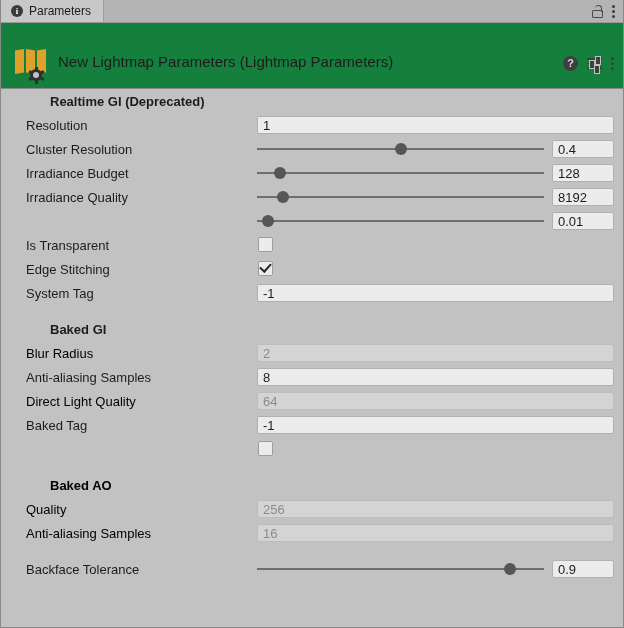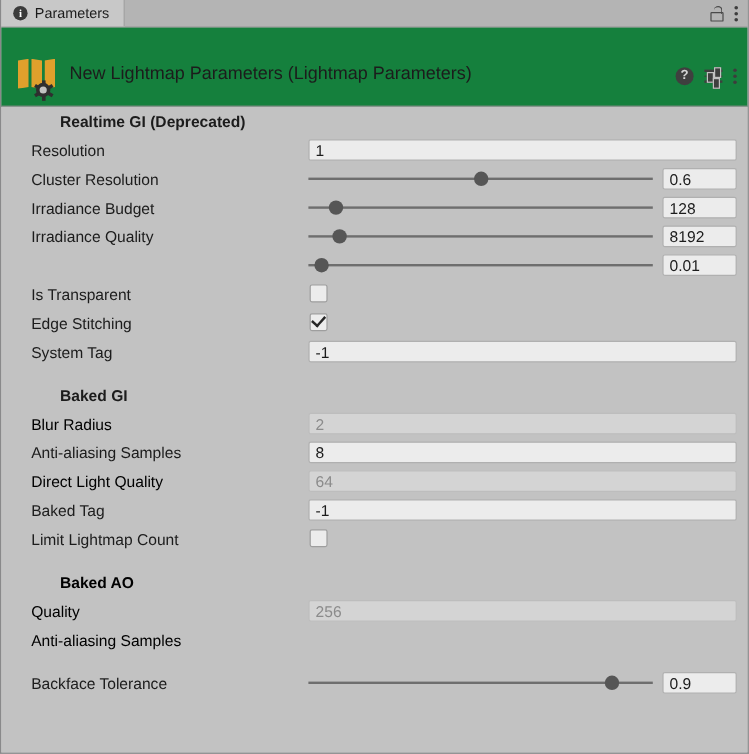--- a/index.html
+++ b/index.html
@@ -341,21 +341,21 @@
       <div class="row">
         <div class="label">Resolution</div>
         <div class="field wide">1</div>
       </div>
       <div class="row">
         <div class="label">Cluster Resolution</div>
         <div class="slider">
           <div class="track"></div>
           <div class="knob" style="left:50%"></div>
         </div>
-        <div class="field num">0.6</div>
+        <div class="field num">0.4</div>
       </div>
       <div class="row">
         <div class="label">Irradiance Budget</div>
         <div class="slider">
           <div class="track"></div>
           <div class="knob" style="left:8%"></div>
         </div>
         <div class="field num">128</div>
       </div>
       <div class="row">
@@ -401,33 +401,33 @@
       </div>
       <div class="row">
         <div class="label dim">Direct Light Quality</div>
         <div class="field wide dim">64</div>
       </div>
       <div class="row">
         <div class="label">Baked Tag</div>
         <div class="field wide">-1</div>
       </div>
       <div class="row">
-        <div class="label">Limit Lightmap Count</div>
         <div class="checkbox"></div>
       </div>
       <div class="row spacer"></div>
       <div class="row">
         <div class="label header dim">Baked AO</div>
       </div>
       <div class="row">
         <div class="label dim">Quality</div>
         <div class="field wide dim">256</div>
       </div>
       <div class="row">
         <div class="label dim">Anti-aliasing Samples</div>
+        <div class="field wide dim">16</div>
       </div>
       <div class="row spacer"></div>
       <div class="row">
         <div class="label">Backface Tolerance</div>
         <div class="slider">
           <div class="track"></div>
           <div class="knob" style="left:88%"></div>
         </div>
         <div class="field num">0.9</div>
       </div>

